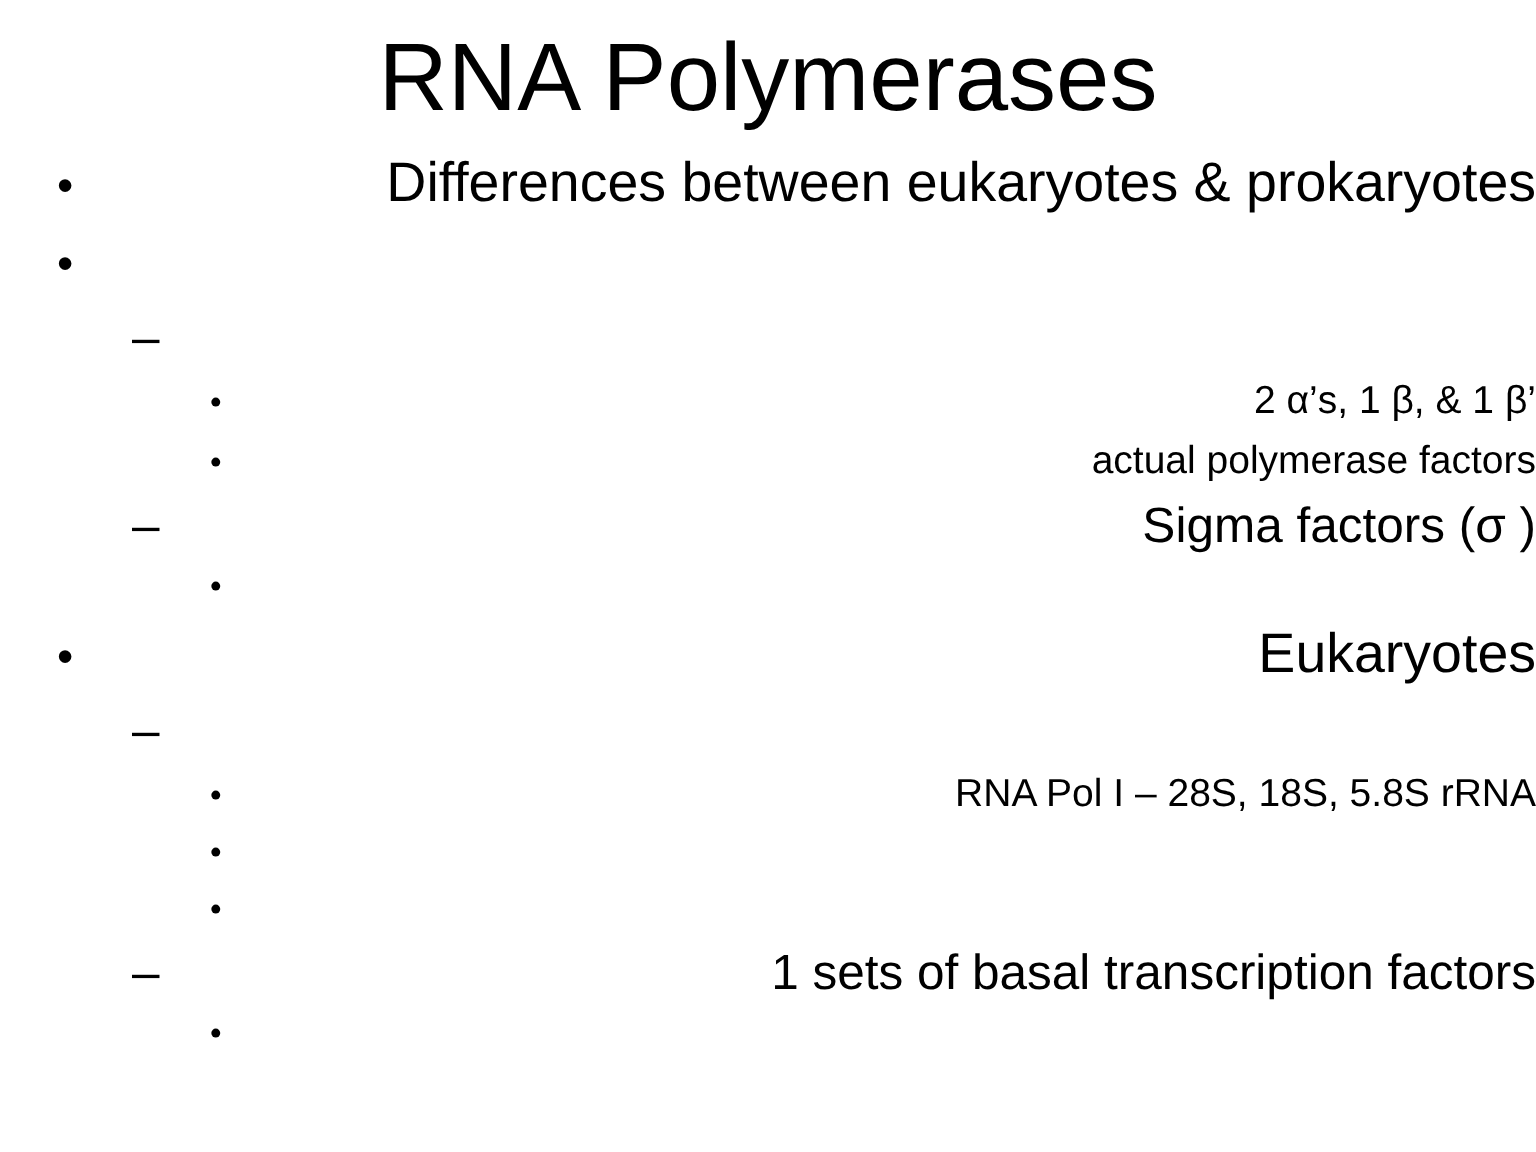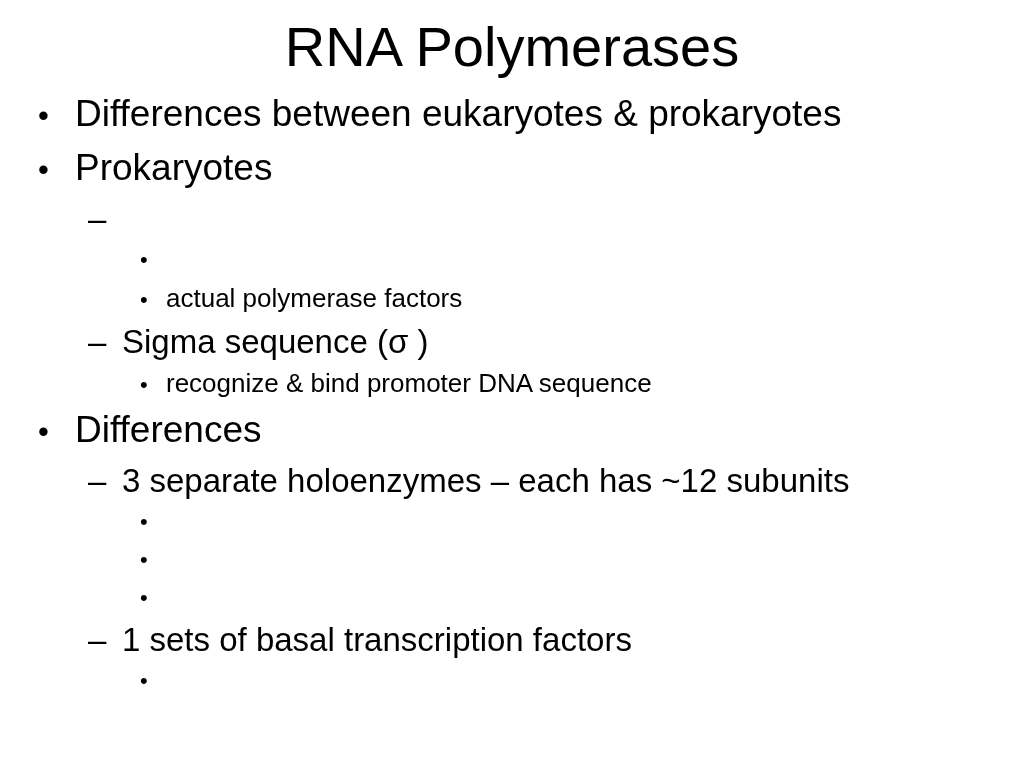--- a/index.html
+++ b/index.html
@@ -13,21 +13,21 @@
     height: 768px;
     background: #ffffff;
     color: #000000;
     font-family: "Liberation Sans", sans-serif;
     overflow: hidden;
   }
   .slide-title {
     margin: 0;
     padding-top: 16px;
     text-align: center;
-    font-size: 56px;
+    font-size: 64px;
     font-weight: 400;
     line-height: 1.1;
     letter-spacing: 0;
   }
   .bullet-list {
     padding-top: 10px;
   }
   .bullet-row {
     display: flex;
     align-items: baseline;
@@ -58,64 +58,64 @@
     font-size: 26px;
     line-height: 38px;
     padding-left: 140px;
   }
   .l3 .marker {
     width: 26px;
     font-size: 22px;
   }
   .text {
     flex: 1 1 auto;
+    text-align: right;
   }
 </style>
 </head>
 <body>
 
 <div class="slide">
   <h1 class="slide-title">RNA Polymerases</h1>
   <div class="bullet-list">
       <div class="bullet-row l1">
         <span class="marker">•</span>
         <span class="text">Differences between eukaryotes &amp; prokaryotes</span>
       </div>
       <div class="bullet-row l1">
         <span class="marker">•</span>
-        <span class="text">Prokaryotes</span>
       </div>
       <div class="bullet-row l2">
         <span class="marker">–</span>
       </div>
       <div class="bullet-row l3">
         <span class="marker">•</span>
+        <span class="text">2 α’s, 1 β, &amp; 1 β’</span>
       </div>
       <div class="bullet-row l3">
         <span class="marker">•</span>
         <span class="text">actual polymerase factors</span>
       </div>
       <div class="bullet-row l2">
         <span class="marker">–</span>
-        <span class="text">Sigma sequence (σ )</span>
+        <span class="text">Sigma factors (σ )</span>
       </div>
       <div class="bullet-row l3">
         <span class="marker">•</span>
-        <span class="text">recognize &amp; bind promoter DNA sequence</span>
       </div>
       <div class="bullet-row l1">
         <span class="marker">•</span>
-        <span class="text">Differences</span>
+        <span class="text">Eukaryotes</span>
       </div>
       <div class="bullet-row l2">
         <span class="marker">–</span>
-        <span class="text">3 separate holoenzymes – each has ~12 subunits</span>
       </div>
       <div class="bullet-row l3">
         <span class="marker">•</span>
+        <span class="text">RNA Pol I – 28S, 18S, 5.8S rRNA</span>
       </div>
       <div class="bullet-row l3">
         <span class="marker">•</span>
       </div>
       <div class="bullet-row l3">
         <span class="marker">•</span>
       </div>
       <div class="bullet-row l2">
         <span class="marker">–</span>
         <span class="text">1 sets of basal transcription factors</span>

